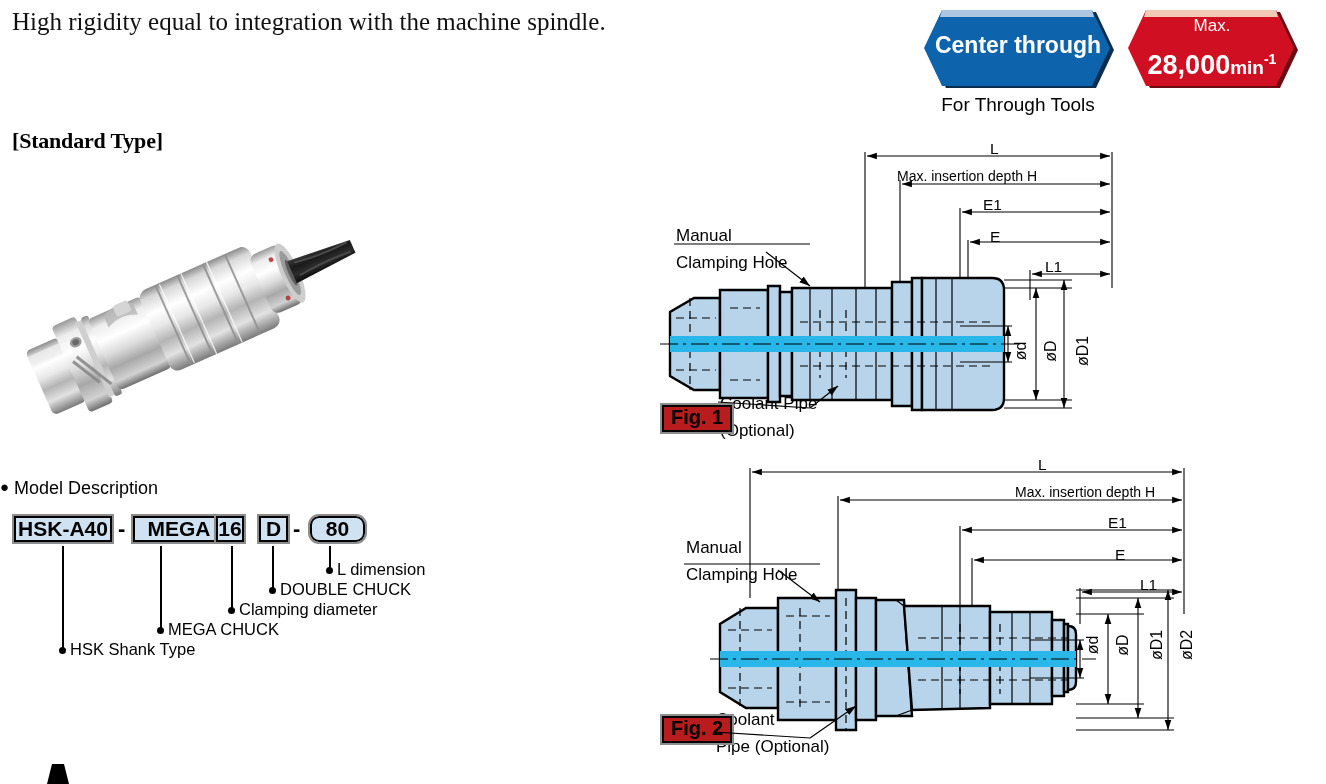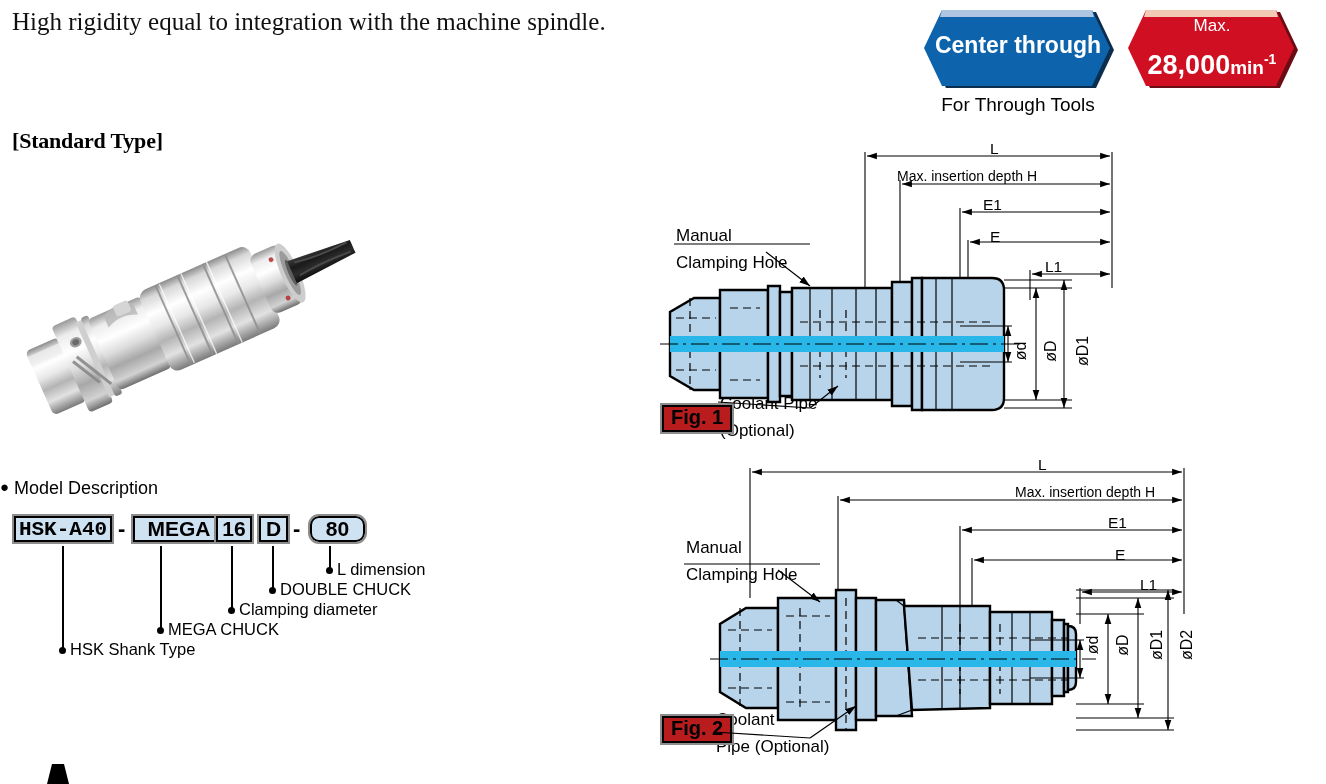--- a/index.html
+++ b/index.html
@@ -134,24 +134,24 @@
       <circle cx="268" cy="108" r="2.4" fill="#b02020" opacity=".8"></circle>
       <circle cx="268" cy="150" r="2.4" fill="#b02020" opacity=".8"></circle>
     </g>
   </svg>
 </div>
 
 <div class="abs" id="model-desc-heading">
   <span class="dot">●</span><span>Model Description</span>
 </div>
 
-<div class="code-box" style="left:12px;width:102px;font-family:Liberation Mono, monospace;">HSK-A40</div>
+<div class="code-box" style="left:12px;width:102px;">HSK-A40</div>
 <div class="code-dash" style="left:118px;">-</div>
 <div class="code-box" style="left:131px;width:96px;">MEGA</div>
-<div class="code-box" style="left:214px;width:40px;">16</div>
+<div class="code-box" style="left:214px;width:32px;">16</div>
 <div class="code-box" style="left:257px;width:33px;">D</div>
 <div class="code-dash" style="left:293px;">-</div>
 <div class="code-box" style="left:308px;width:59px;border-radius:11px;">80</div>
 
 <div class="lead-line" style="left:329px;top:546px;height:24px;"></div>
 <div class="bullet" style="left:326px;top:567px;"></div>
 <div class="lead-label" style="left:337px;top:560px;">L dimension</div>
 
 <div class="lead-line" style="left:272px;top:546px;height:44px;"></div>
 <div class="bullet" style="left:269px;top:587px;"></div>

